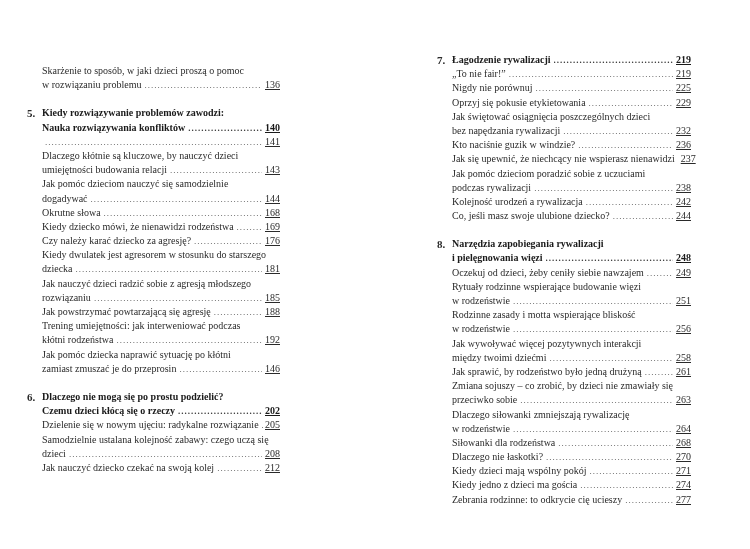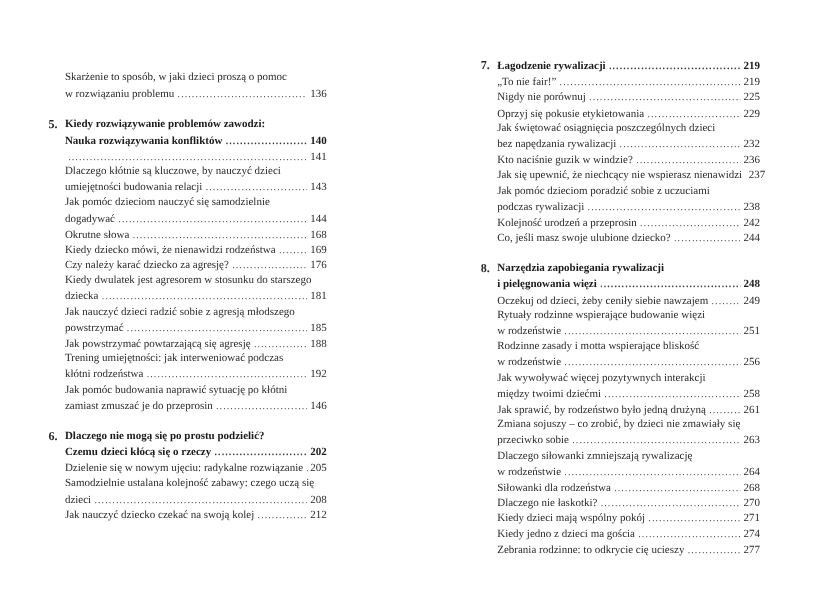--- a/index.html
+++ b/index.html
@@ -5,37 +5,37 @@
   html, body { margin: 0; padding: 0; background: #ffffff; }
   body {
     width: 750px; height: 549px; position: relative; overflow: hidden;
     font-family: "Liberation Serif", "DejaVu Serif", serif;
     color: #2a2a2a;
   }
   .page { position: absolute; top: 0; height: 549px; }
   .page-left { left: 0; width: 375px; }
   .page-right { left: 375px; width: 375px; }
   .toc { position: absolute; }
-  .page-left .toc { left: 44px; top: 64px; width: 253px; }
+  .page-left .toc { left: 27px; top: 64px; width: 253px; }
   .page-right .toc { left: 437px; left: 62px; top: 53px; width: 254px; }
 
   .line {
     font-size: 10px; line-height: 14.2px; height: 14.2px;
     display: flex; align-items: baseline; white-space: nowrap;
     padding-left: 15px;
   }
   .line .txt { flex: 0 0 auto; }
   .line .leader {
     flex: 1 1 auto; overflow: hidden; margin: 0 3px;
     font-size: 9px; letter-spacing: 1px; color: #3a3a3a;
   }
   .line .leader::before {
     content: "..............................................................................................................................................";
   }
-  .line .pg { flex: 0 0 auto; }
+  .line .pg { flex: 0 0 auto; text-decoration: underline; }
   .line.bold { font-weight: bold; color: #1a1a1a; }
   .chapter-gap { height: 14px; }
   .num {
     position: absolute; left: 0; width: 15px; font-weight: bold;
   }
   .entry { position: relative; }
 </style>
 </head>
 <body>
 
@@ -117,21 +117,21 @@
             <span class="txt">dziecka</span>
             <span class="leader"></span>
             <span class="pg">181</span>
           </div>
         </div>
         <div class="entry">
           <div class="line">
             <span class="txt">Jak nauczyć dzieci radzić sobie z agresją młodszego</span>
           </div>
           <div class="line">
-            <span class="txt">powstrzymać</span>
+            <span class="txt">rozwiązaniu</span>
             <span class="leader"></span>
             <span class="pg">185</span>
           </div>
         </div>
         <div class="entry">
           <div class="line">
             <span class="txt">Jak powstrzymać powtarzającą się agresję</span>
             <span class="leader"></span>
             <span class="pg">188</span>
           </div>
@@ -141,21 +141,21 @@
             <span class="txt">Trening umiejętności: jak interweniować podczas</span>
           </div>
           <div class="line">
             <span class="txt">kłótni rodzeństwa</span>
             <span class="leader"></span>
             <span class="pg">192</span>
           </div>
         </div>
         <div class="entry">
           <div class="line">
-            <span class="txt">Jak pomóc budowania naprawić sytuację po kłótni</span>
+            <span class="txt">Jak pomóc dziecka naprawić sytuację po kłótni</span>
           </div>
           <div class="line">
             <span class="txt">zamiast zmuszać je do przeprosin</span>
             <span class="leader"></span>
             <span class="pg">146</span>
           </div>
         </div>
       </div>
       <div class="chapter-gap"></div>
       <div class="entry chapter">
@@ -254,21 +254,21 @@
             <span class="txt">Jak pomóc dzieciom poradzić sobie z uczuciami</span>
           </div>
           <div class="line">
             <span class="txt">podczas rywalizacji</span>
             <span class="leader"></span>
             <span class="pg">238</span>
           </div>
         </div>
         <div class="entry">
           <div class="line">
-            <span class="txt">Kolejność urodzeń a przeprosin</span>
+            <span class="txt">Kolejność urodzeń a rywalizacja</span>
             <span class="leader"></span>
             <span class="pg">242</span>
           </div>
         </div>
         <div class="entry">
           <div class="line">
             <span class="txt">Co, jeśli masz swoje ulubione dziecko?</span>
             <span class="leader"></span>
             <span class="pg">244</span>
           </div>

